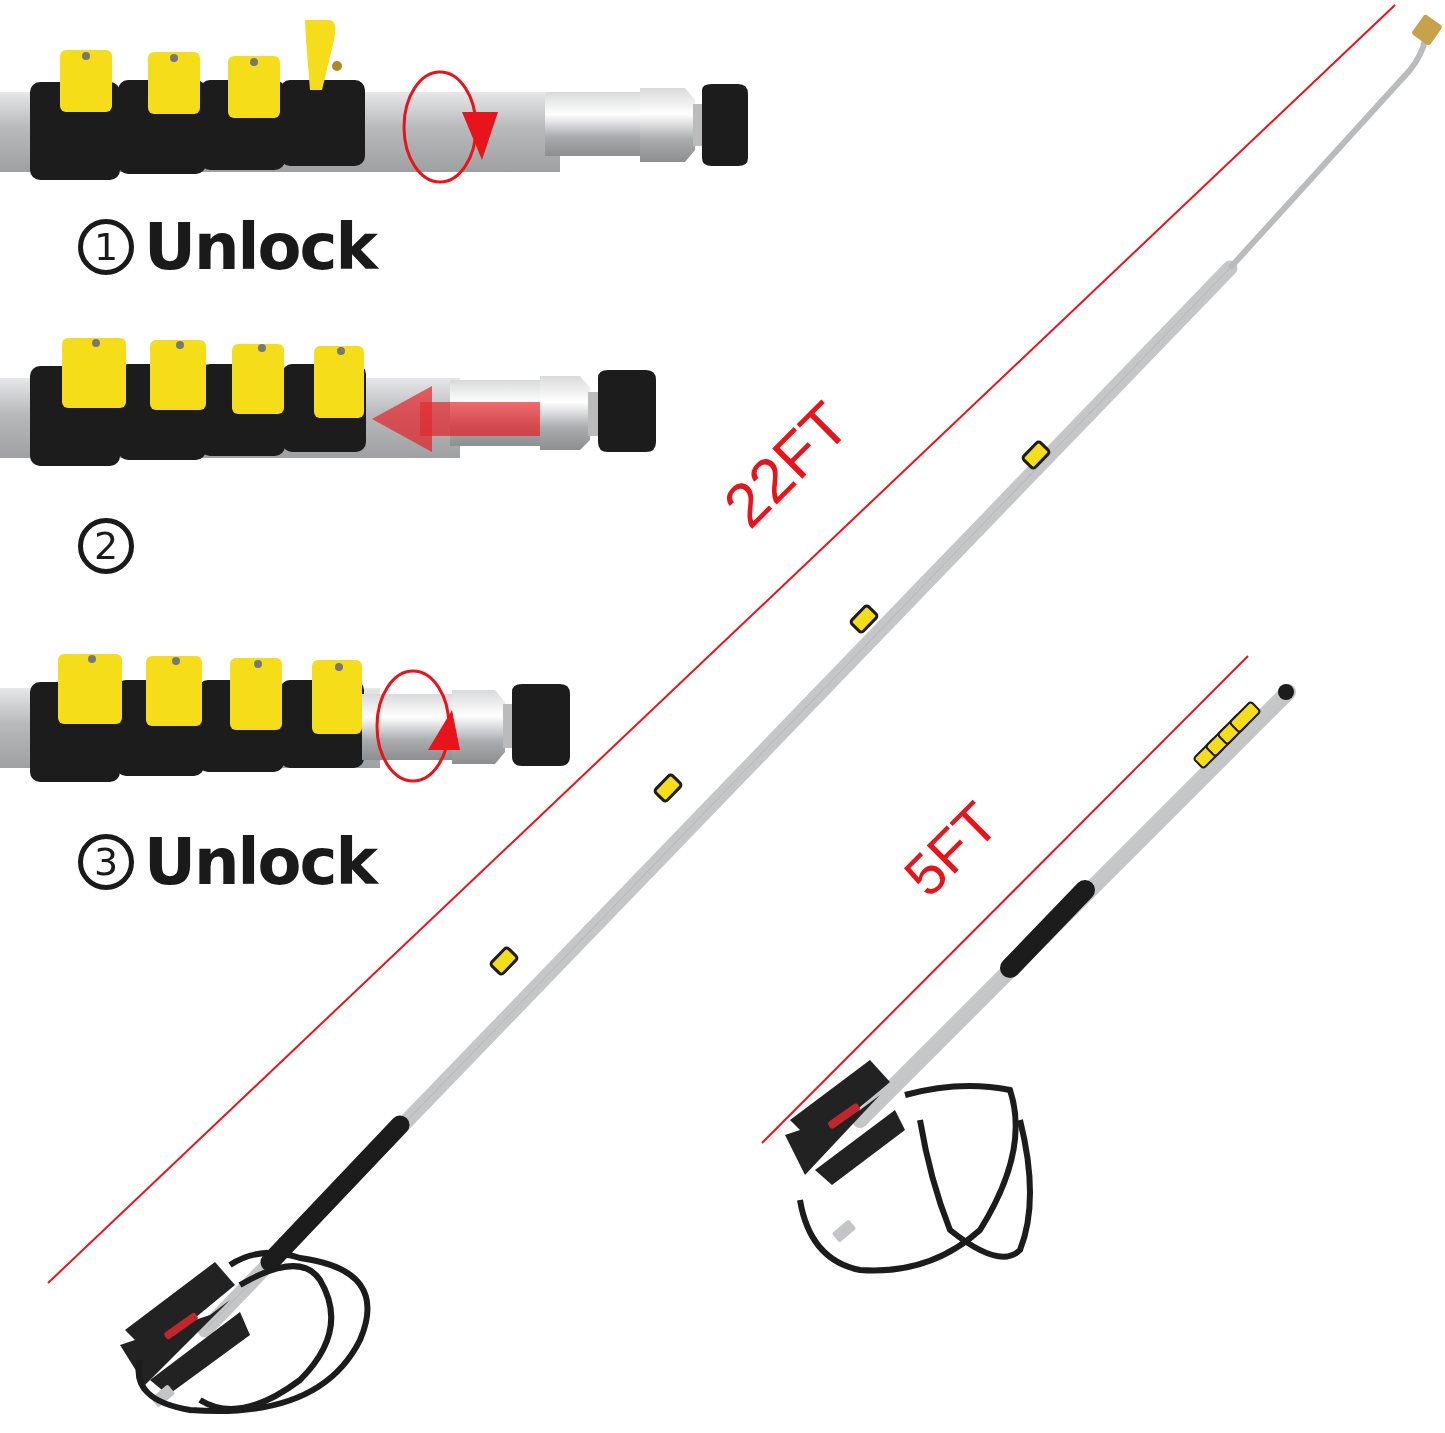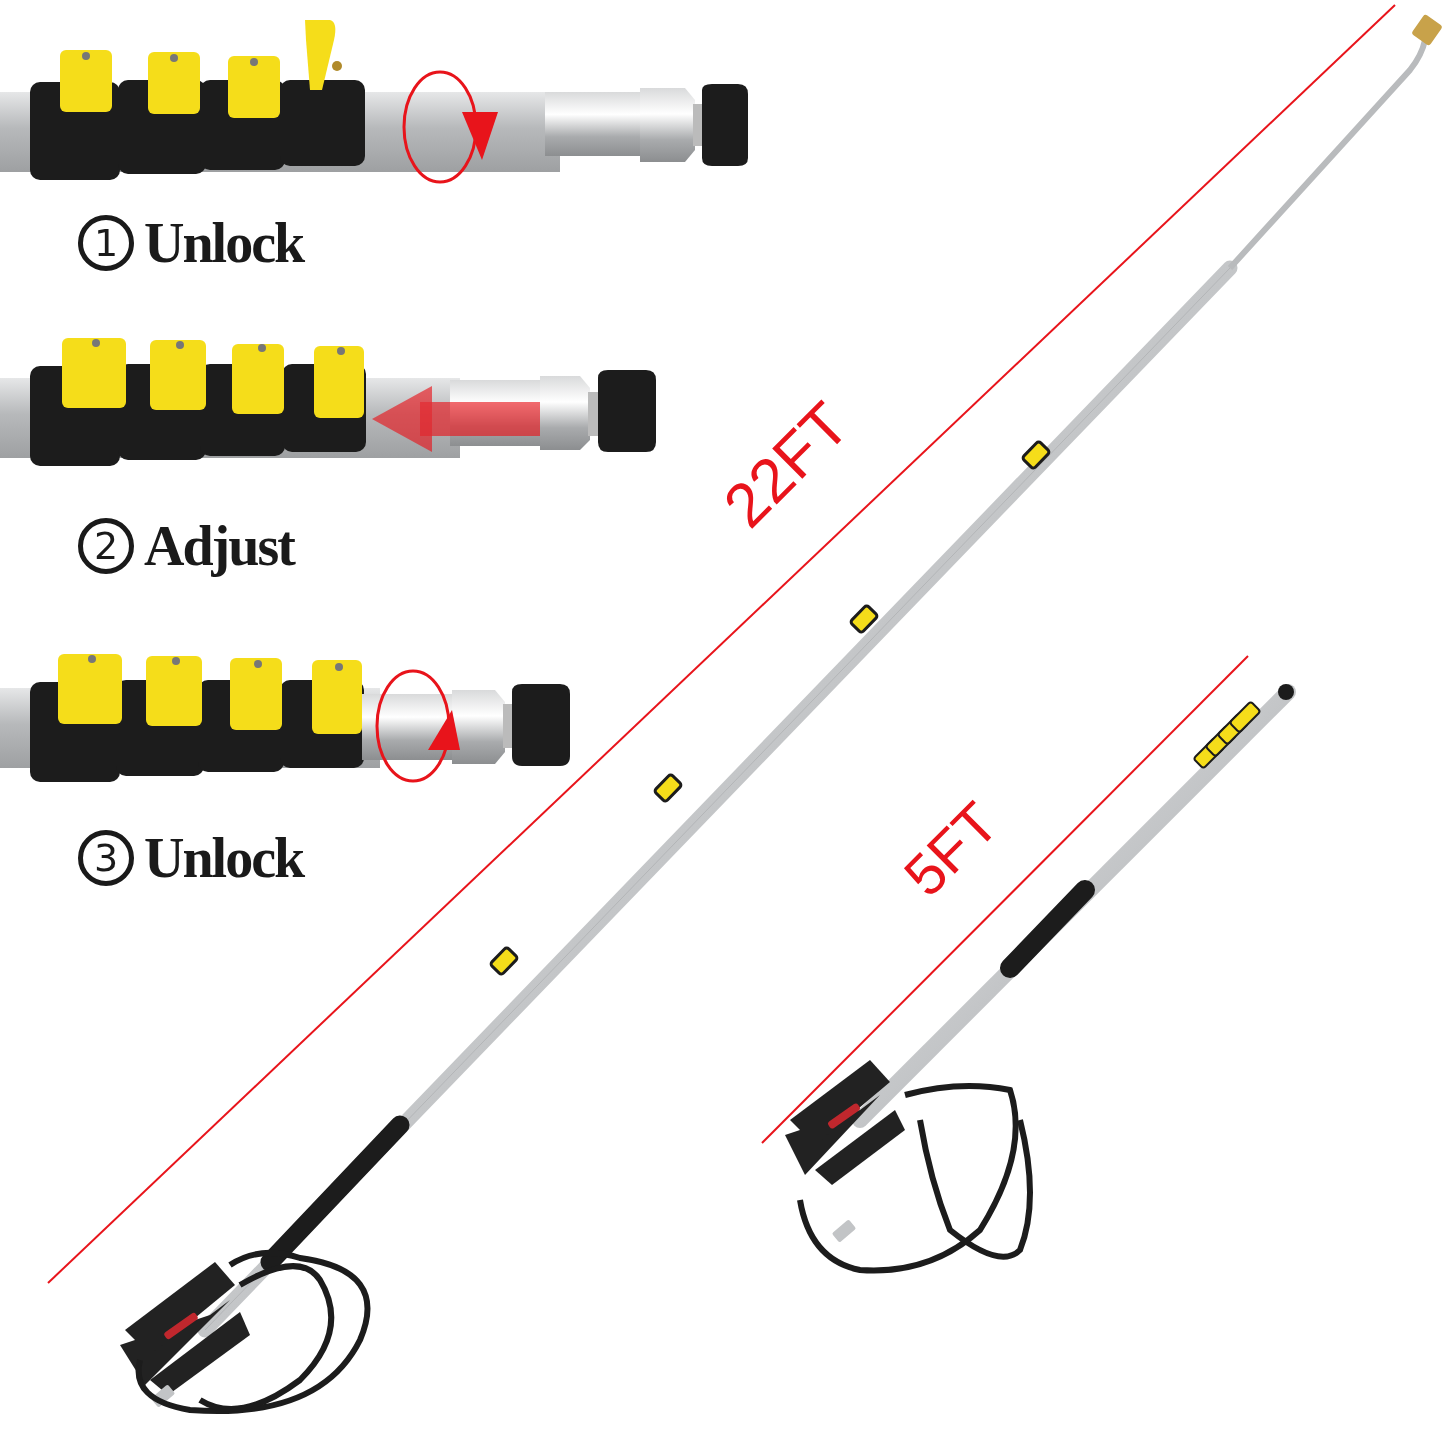--- a/index.html
+++ b/index.html
@@ -6,21 +6,21 @@
   body { width: 1445px; height: 1433px; position: relative; overflow: hidden;
          font-family: "DejaVu Sans", "Liberation Sans", sans-serif; }
   .stage { position: absolute; left: 0; top: 0; width: 1445px; height: 1433px; }
   svg.art { position: absolute; left: 0; top: 0; }
   .step-label { position: absolute; display: flex; align-items: center;
                 color: #1a1a1a; font-weight: bold; letter-spacing: -2px; }
   .step-num { display: inline-flex; align-items: center; justify-content: center;
               width: 56px; height: 56px; border: 5px solid #1a1a1a; border-radius: 50%;
               font-size: 38px; font-weight: normal; letter-spacing: 0; margin-right: 10px;
               box-sizing: border-box; }
-  .step-text { font-size: 56px; line-height: 1; font-family: Liberation Serif, serif; }
+  .step-text { font-size: 64px; line-height: 1; }
   .len-label { position: absolute; color: #e8141b; font-family: "Liberation Sans", sans-serif;
                font-weight: normal; transform-origin: left bottom; white-space: nowrap; }
 </style>
 </head>
 <body>
 
 <div class="stage">
 
   <svg class="art" width="1445" height="1433" viewBox="0 0 1445 1433">
     <defs>
@@ -192,21 +192,20 @@
       </g>
     </g>
   </svg>
 
   <div class="step-label" style="left:78px; top:215px;">
     <span class="step-num">1</span>
     <span class="step-text">Unlock</span>
   </div>
   <div class="step-label" style="left:78px; top:518px;">
     <span class="step-num">2</span>
-    <span class="step-text">Adjust</span>
   </div>
   <div class="step-label" style="left:78px; top:830px;">
     <span class="step-num">3</span>
     <span class="step-text">Unlock</span>
   </div>
 
   <div class="len-label" style="left:760px; top:470px; font-size:62px; transform: rotate(-45deg);">22FT</div>
   <div class="len-label" style="left:938px; top:842px; font-size:58px; transform: rotate(-45deg);">5FT</div>
 </div>
 

